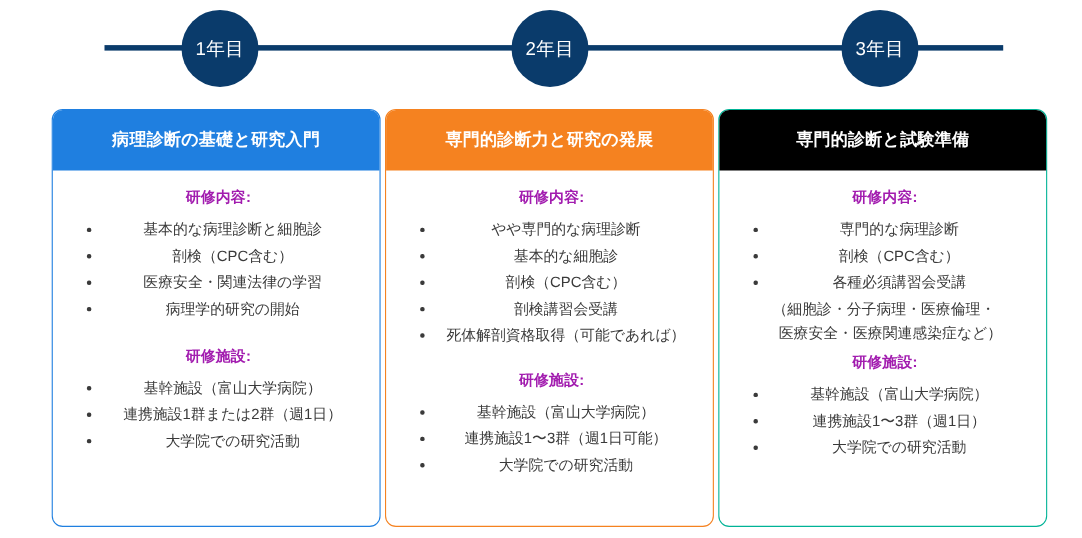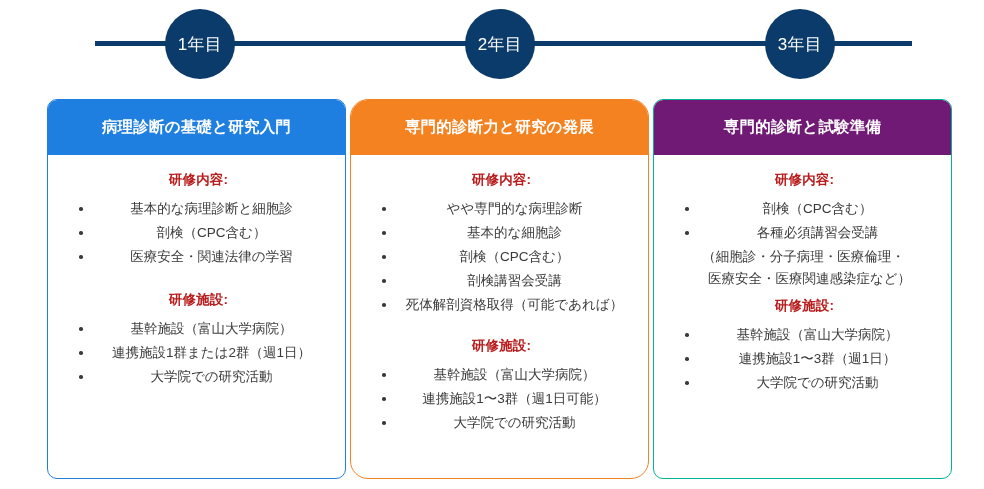--- a/index.html
+++ b/index.html
@@ -67,54 +67,54 @@
     width: 299px;
     box-sizing: border-box;
     background: #ffffff;
     border: 1.5px solid #1f7fe0;
     border-radius: 10px;
     display: flex;
     flex-direction: column;
     overflow: hidden;
   }
   .card.c0 { border-color: #1f7fe0; }
-  .card.c1 { border-color: #f58220; border-radius: 18px; }
+  .card.c1 { border-color: #f58220; }
   .card.c2 { border-color: #00b396; }
 
   .card-header {
     height: 56px;
     flex: 0 0 56px;
     display: flex;
     align-items: center;
     justify-content: center;
     color: #ffffff;
     font-size: 15.5px;
     font-weight: bold;
     letter-spacing: 0.2px;
     border-radius: 8px 8px 0 0;
     margin: -1px -1px 0 -1px;
   }
   .card.c0 .card-header { background: #1f7fe0; }
   .card.c1 .card-header { background: #f58220; }
-  .card.c2 .card-header { background: #701a75; }
+  .card.c2 .card-header { background: #000000; }
 
   .card-body {
     flex: 1 1 auto;
     padding: 16px 14px 10px 14px;
     box-sizing: border-box;
   }
 
   .section + .section { margin-top: 22px; }
   .card.c2 .section + .section { margin-top: 8px; }
   .card.c1 .section + .section { margin-top: 20px; }
 
   .section-title {
     font-size: 13.5px;
     font-weight: bold;
-    color: #b91c1c;
+    color: #a21caf;
     margin: 0 0 8px 4px;
     letter-spacing: 0.2px;
   }
   .bullets {
     list-style: none;
     margin: 0;
     padding: 0 0 0 16px;
   }
   .bullets li {
     position: relative;
@@ -164,20 +164,21 @@
     <div class="card-header">
       <span>病理診断の基礎と研究入門</span>
     </div>
     <div class="card-body">
       <div class="section">
         <div class="section-title">研修内容:</div>
         <ul class="bullets">
           <li>基本的な病理診断と細胞診</li>
           <li>剖検（CPC含む）</li>
           <li>医療安全・関連法律の学習</li>
+          <li>病理学的研究の開始</li>
         </ul>
       </div>
       <div class="section">
         <div class="section-title">研修施設:</div>
         <ul class="bullets">
           <li>基幹施設（富山大学病院）</li>
           <li>連携施設1群または2群（週1日）</li>
           <li>大学院での研究活動</li>
         </ul>
       </div>
@@ -211,20 +212,21 @@
   </div>
 
   <div class="card c2">
     <div class="card-header">
       <span>専門的診断と試験準備</span>
     </div>
     <div class="card-body">
       <div class="section">
         <div class="section-title">研修内容:</div>
         <ul class="bullets">
+          <li>専門的な病理診断</li>
           <li>剖検（CPC含む）</li>
           <li>各種必須講習会受講</li>
         </ul>
         <div class="note">
           <span>（細胞診・分子病理・医療倫理・</span>
           <span class="l2">医療安全・医療関連感染症など）</span>
         </div>
       </div>
       <div class="section">
         <div class="section-title">研修施設:</div>

